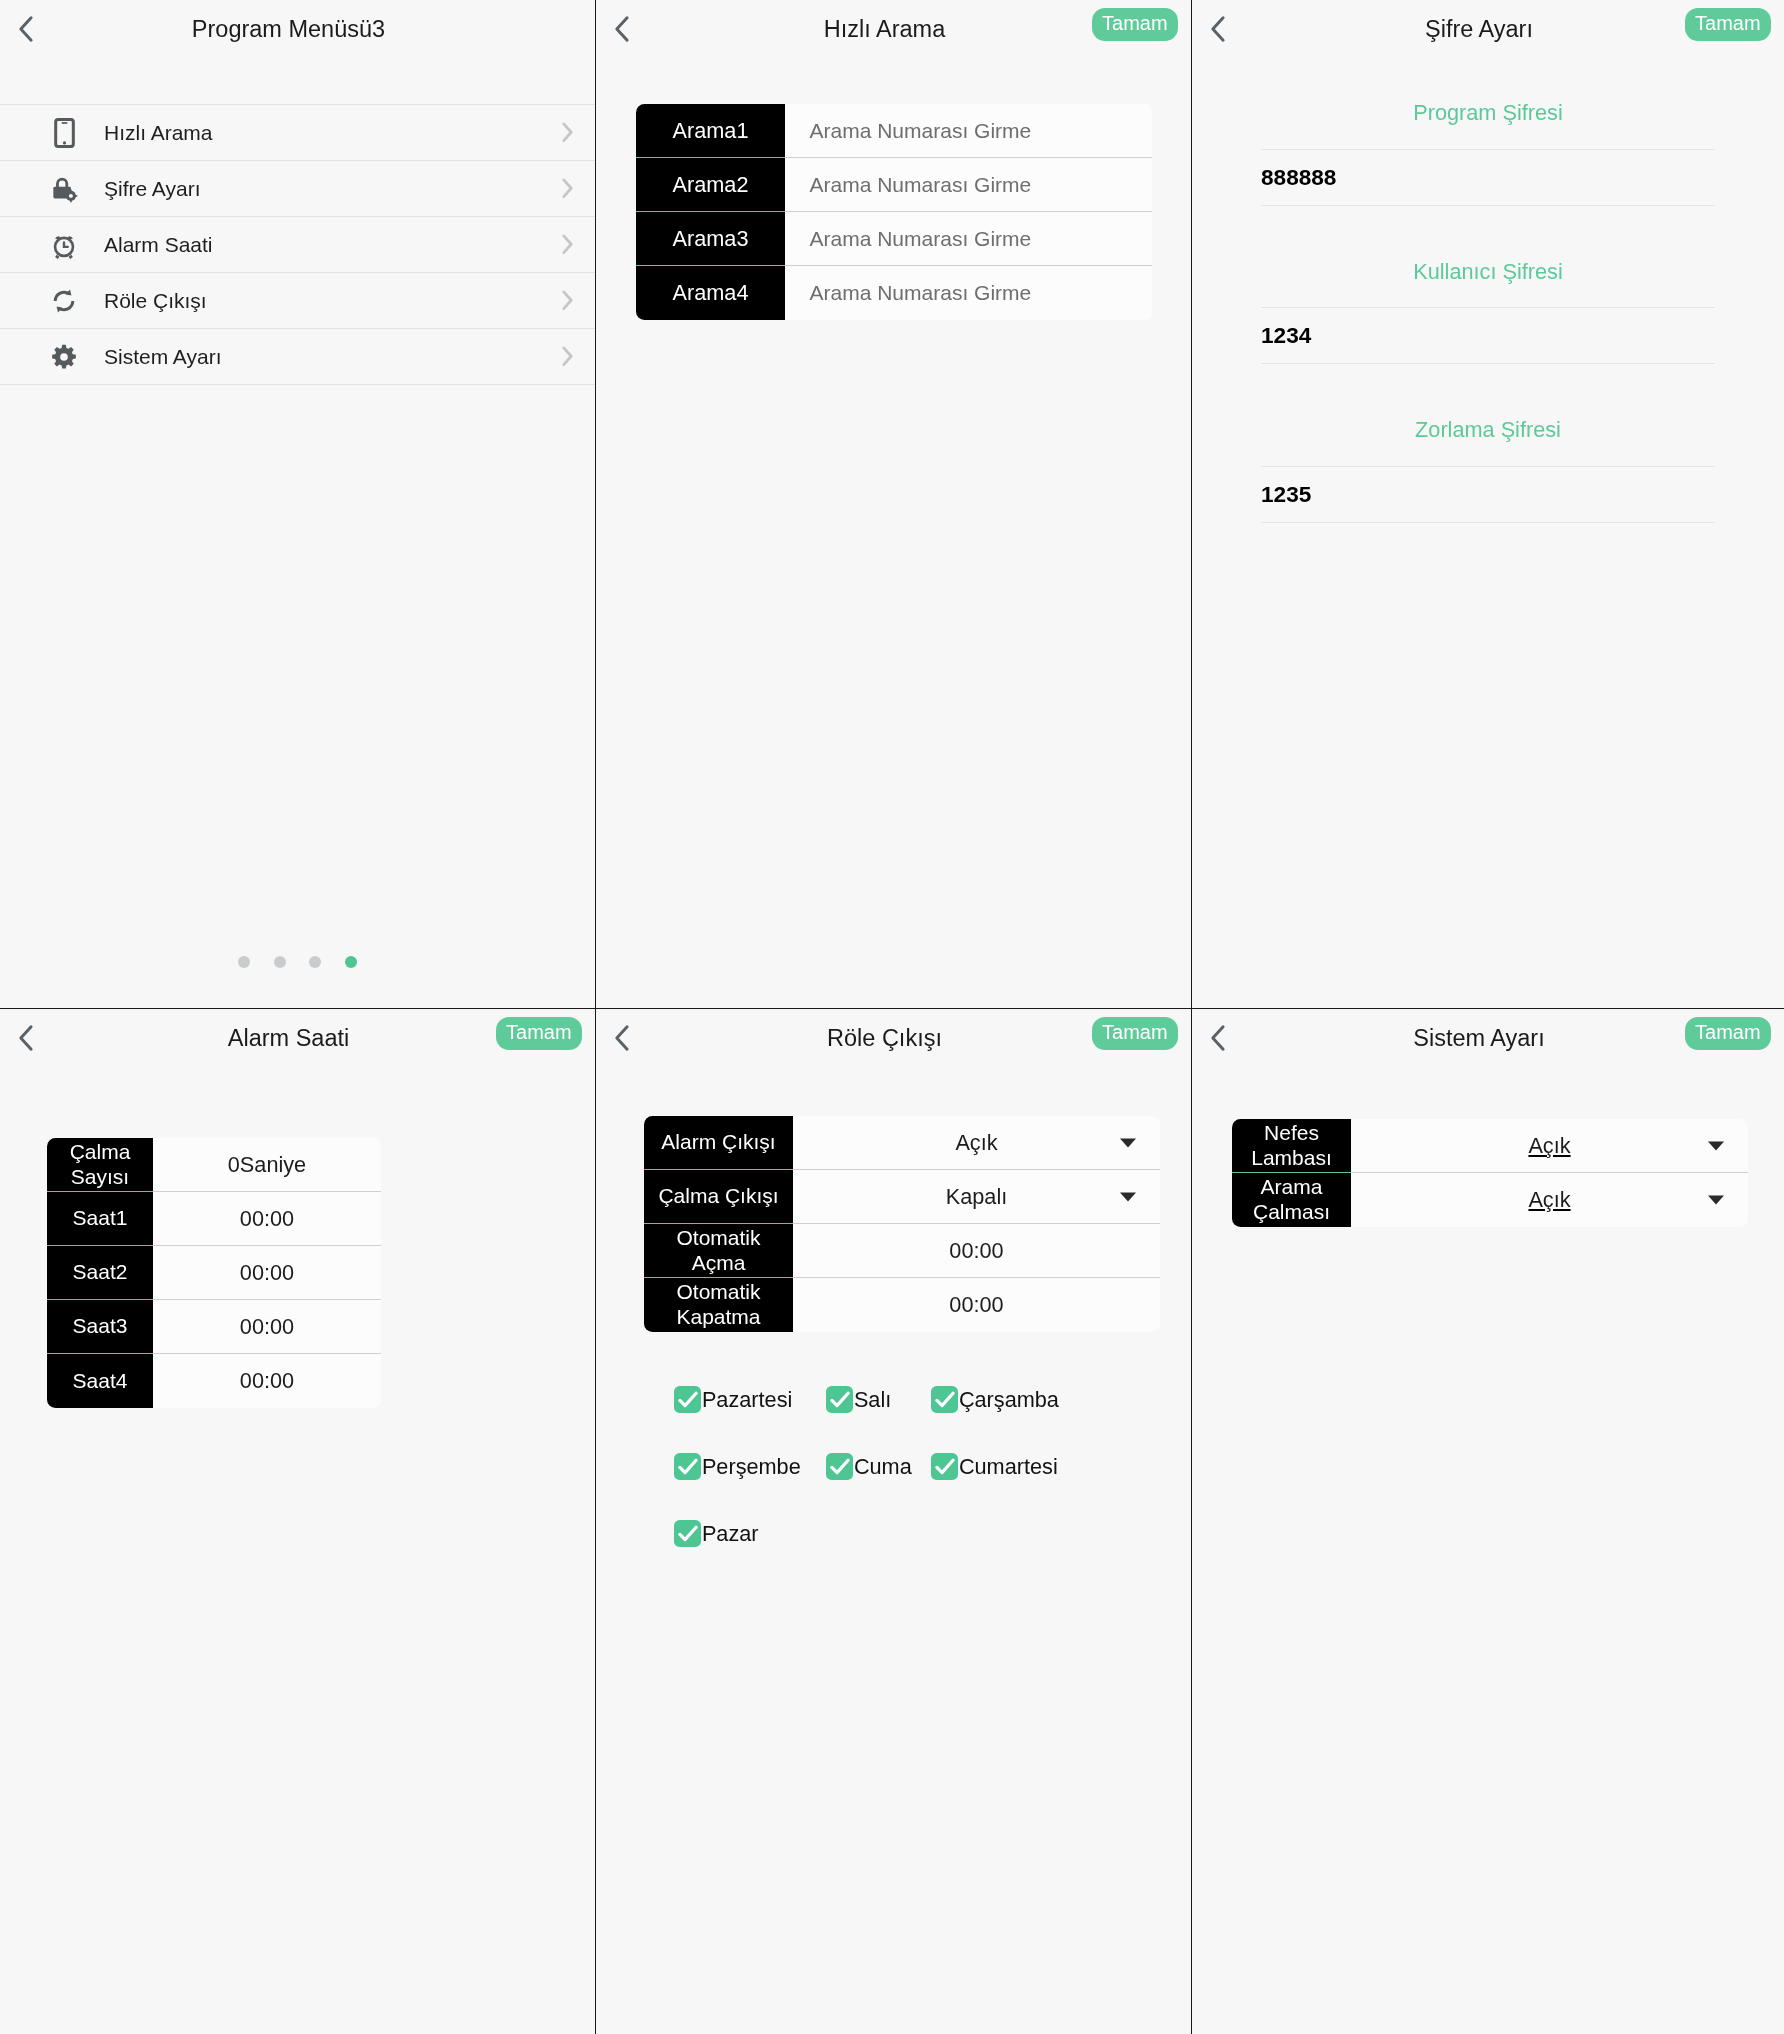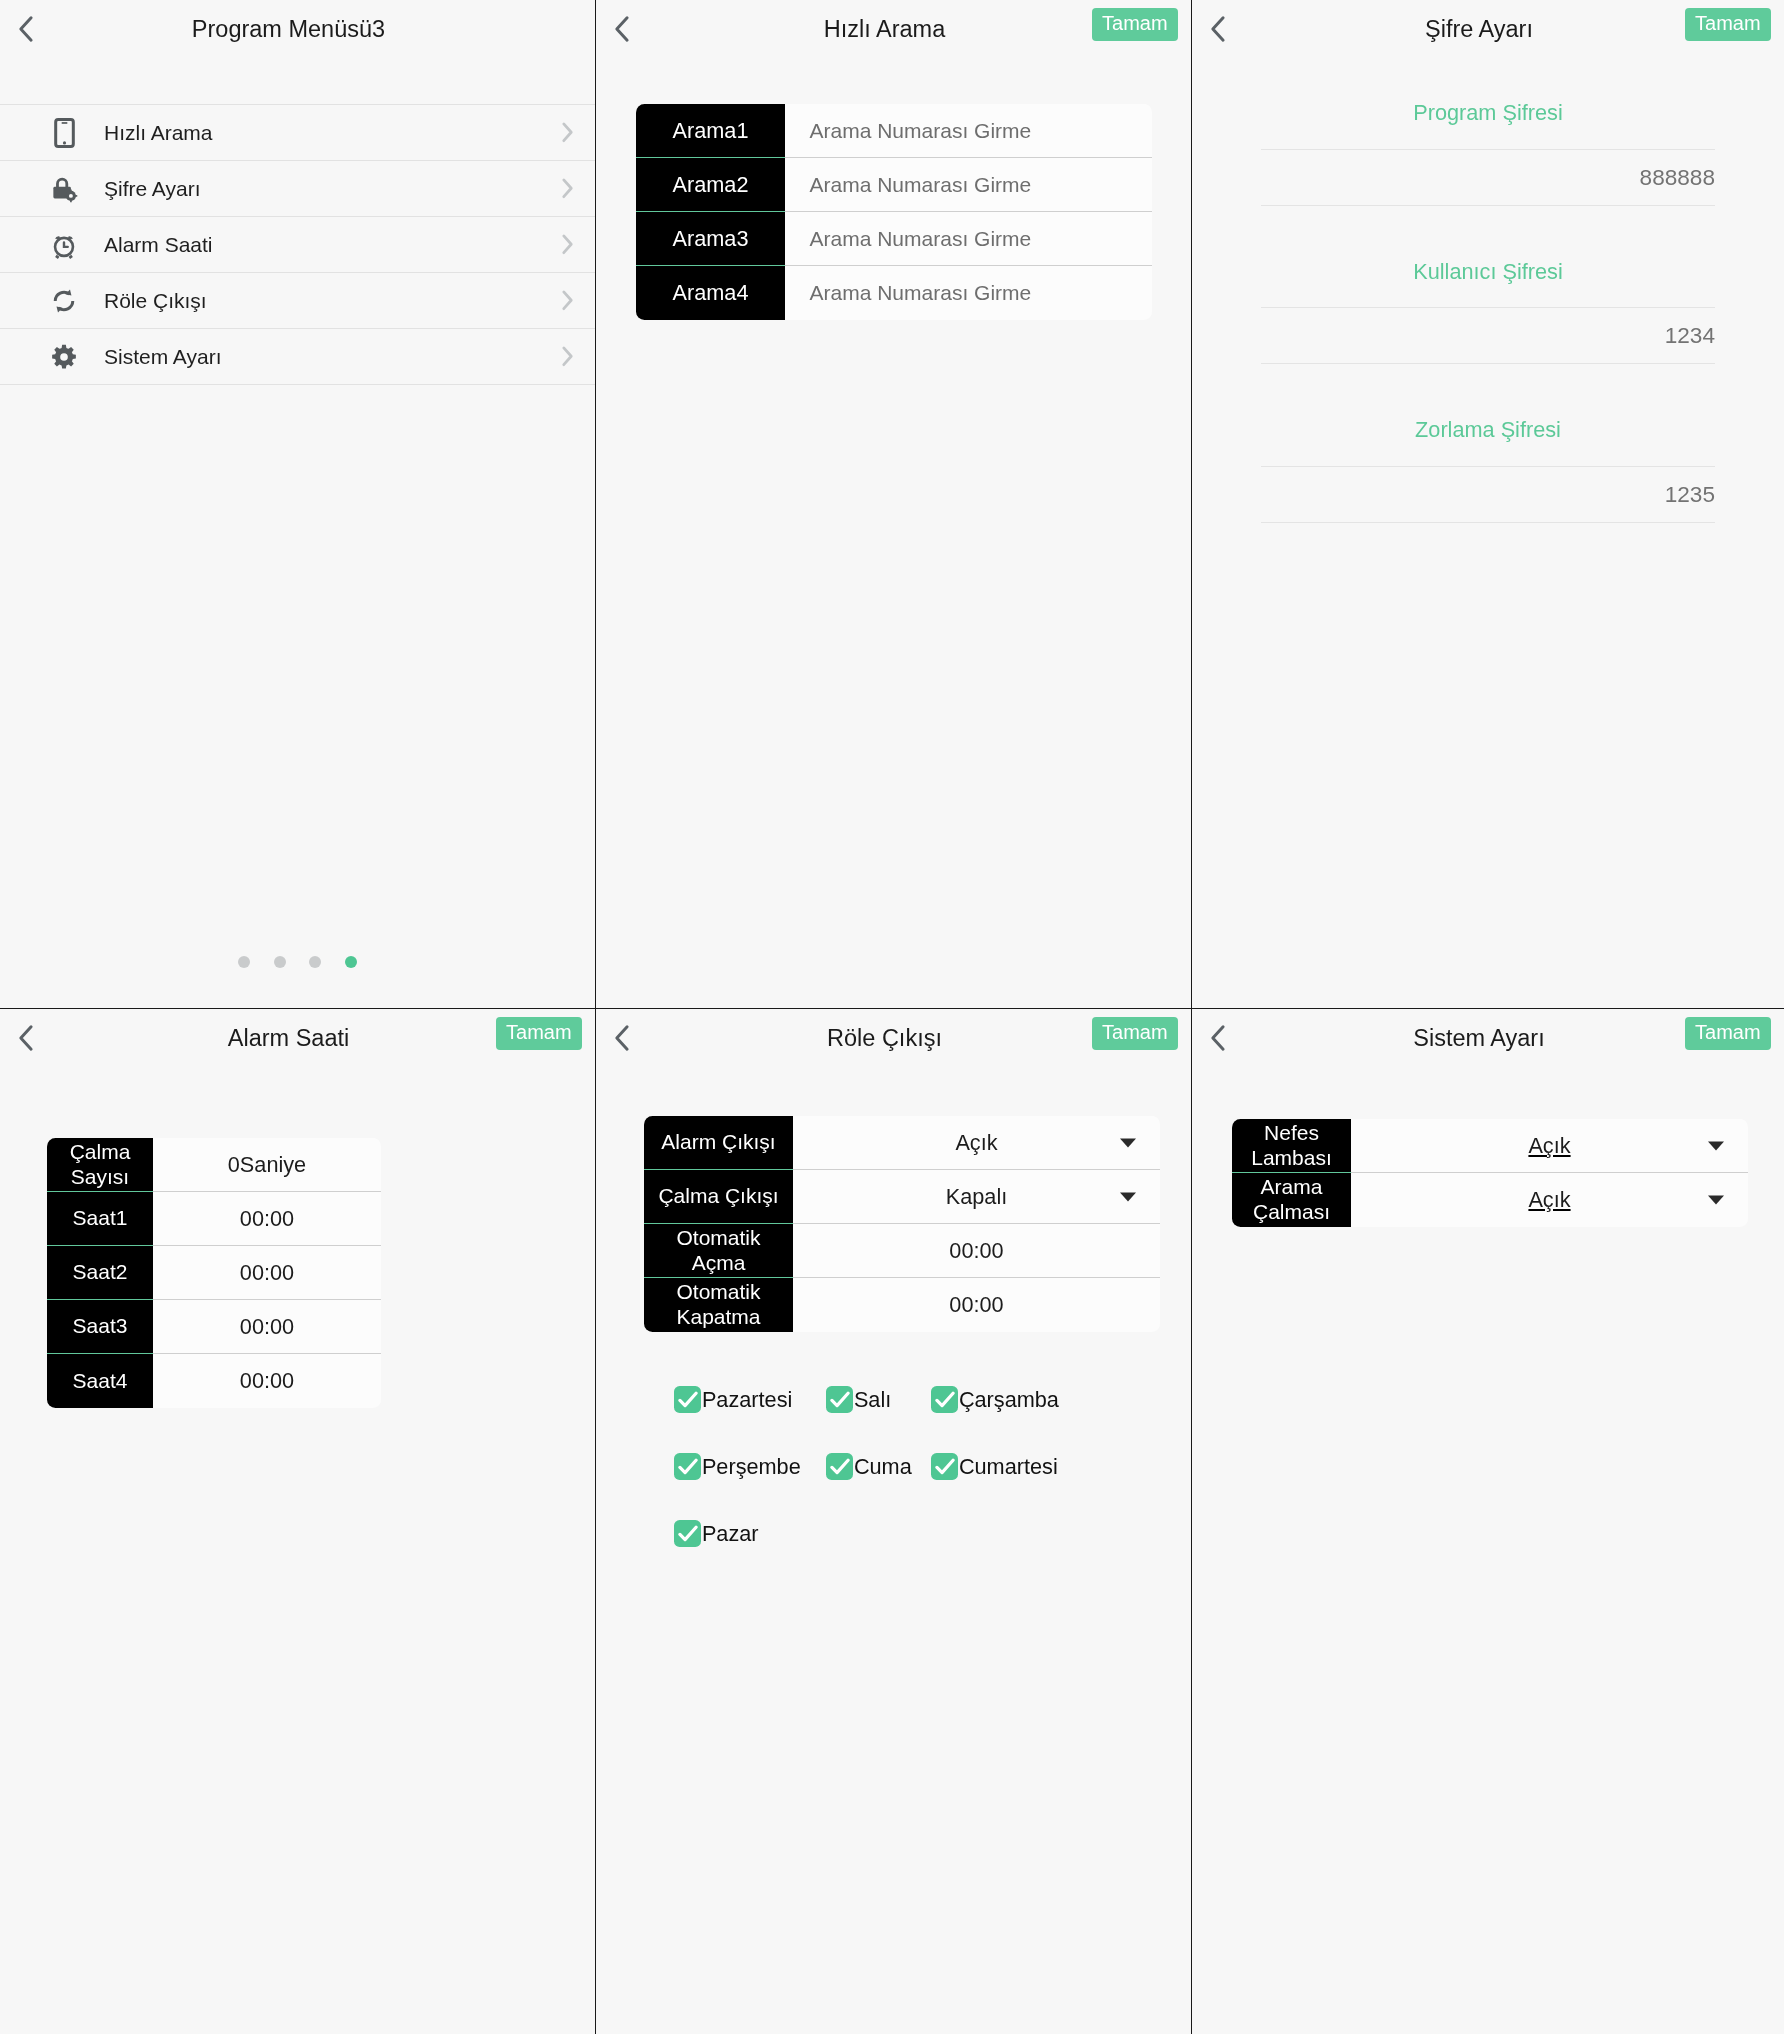--- a/index.html
+++ b/index.html
@@ -44,21 +44,21 @@
     line-height: 58px;
     pointer-events: none;
   }
   .tamam {
     position: absolute;
     right: 13px; top: 7.5px;
     background: #5fcb9b;
     color: #fff;
     font-size: 20px;
     padding: 4.7px 10.4px 6.6px;
-    border-radius: 4px;
+    border-radius: 13px;
     border: none;
     line-height: 1.12;
     font-family: "Liberation Sans", sans-serif;
   }
 
   
   .menu-spacer { height: 46px; }
   .menu { border-top: 0.9px solid #e2e2e2; }
   .menu-item {
     height: 56px;
@@ -130,24 +130,25 @@
   .pw-label {
     text-align: center;
     color: #5cc998;
     font-size: 21.7px;
     padding-bottom: 22.6px;
   }
   .pw-value {
     margin: 0 69px;
     border-top: 0.9px solid #e4e4e4;
     border-bottom: 0.9px solid #e4e4e4;
-    text-align: right;
+    text-align: left;
     font-size: 22.6px;
-    color: #737373;
+    color: #000000;
     padding: 15px 0 14px;
+    font-weight: bold;
   }
   .pw-group.last .pw-value { border-bottom: 0.9px solid #e4e4e4; }
 
   
   .al-wrap { padding: 71px 0 0 47px; }
   .al { width: 334px; }
   .al .card-key { width: 106px; min-height: 54px; font-size: 21px; padding: 0 5.6px; }
   .al .card-val { justify-content: center; font-size: 21.7px; color: #1c1c1c; }
 
   

